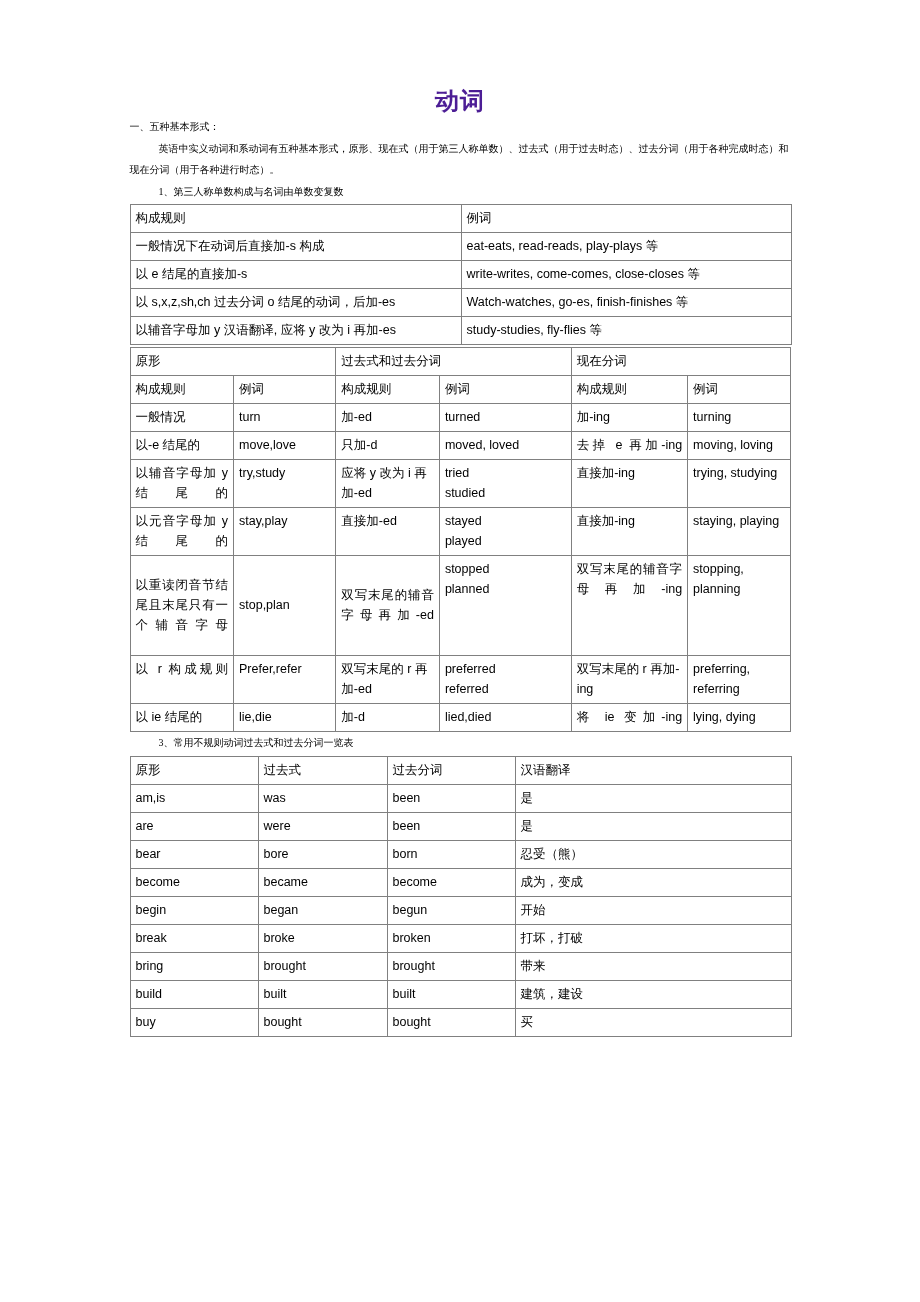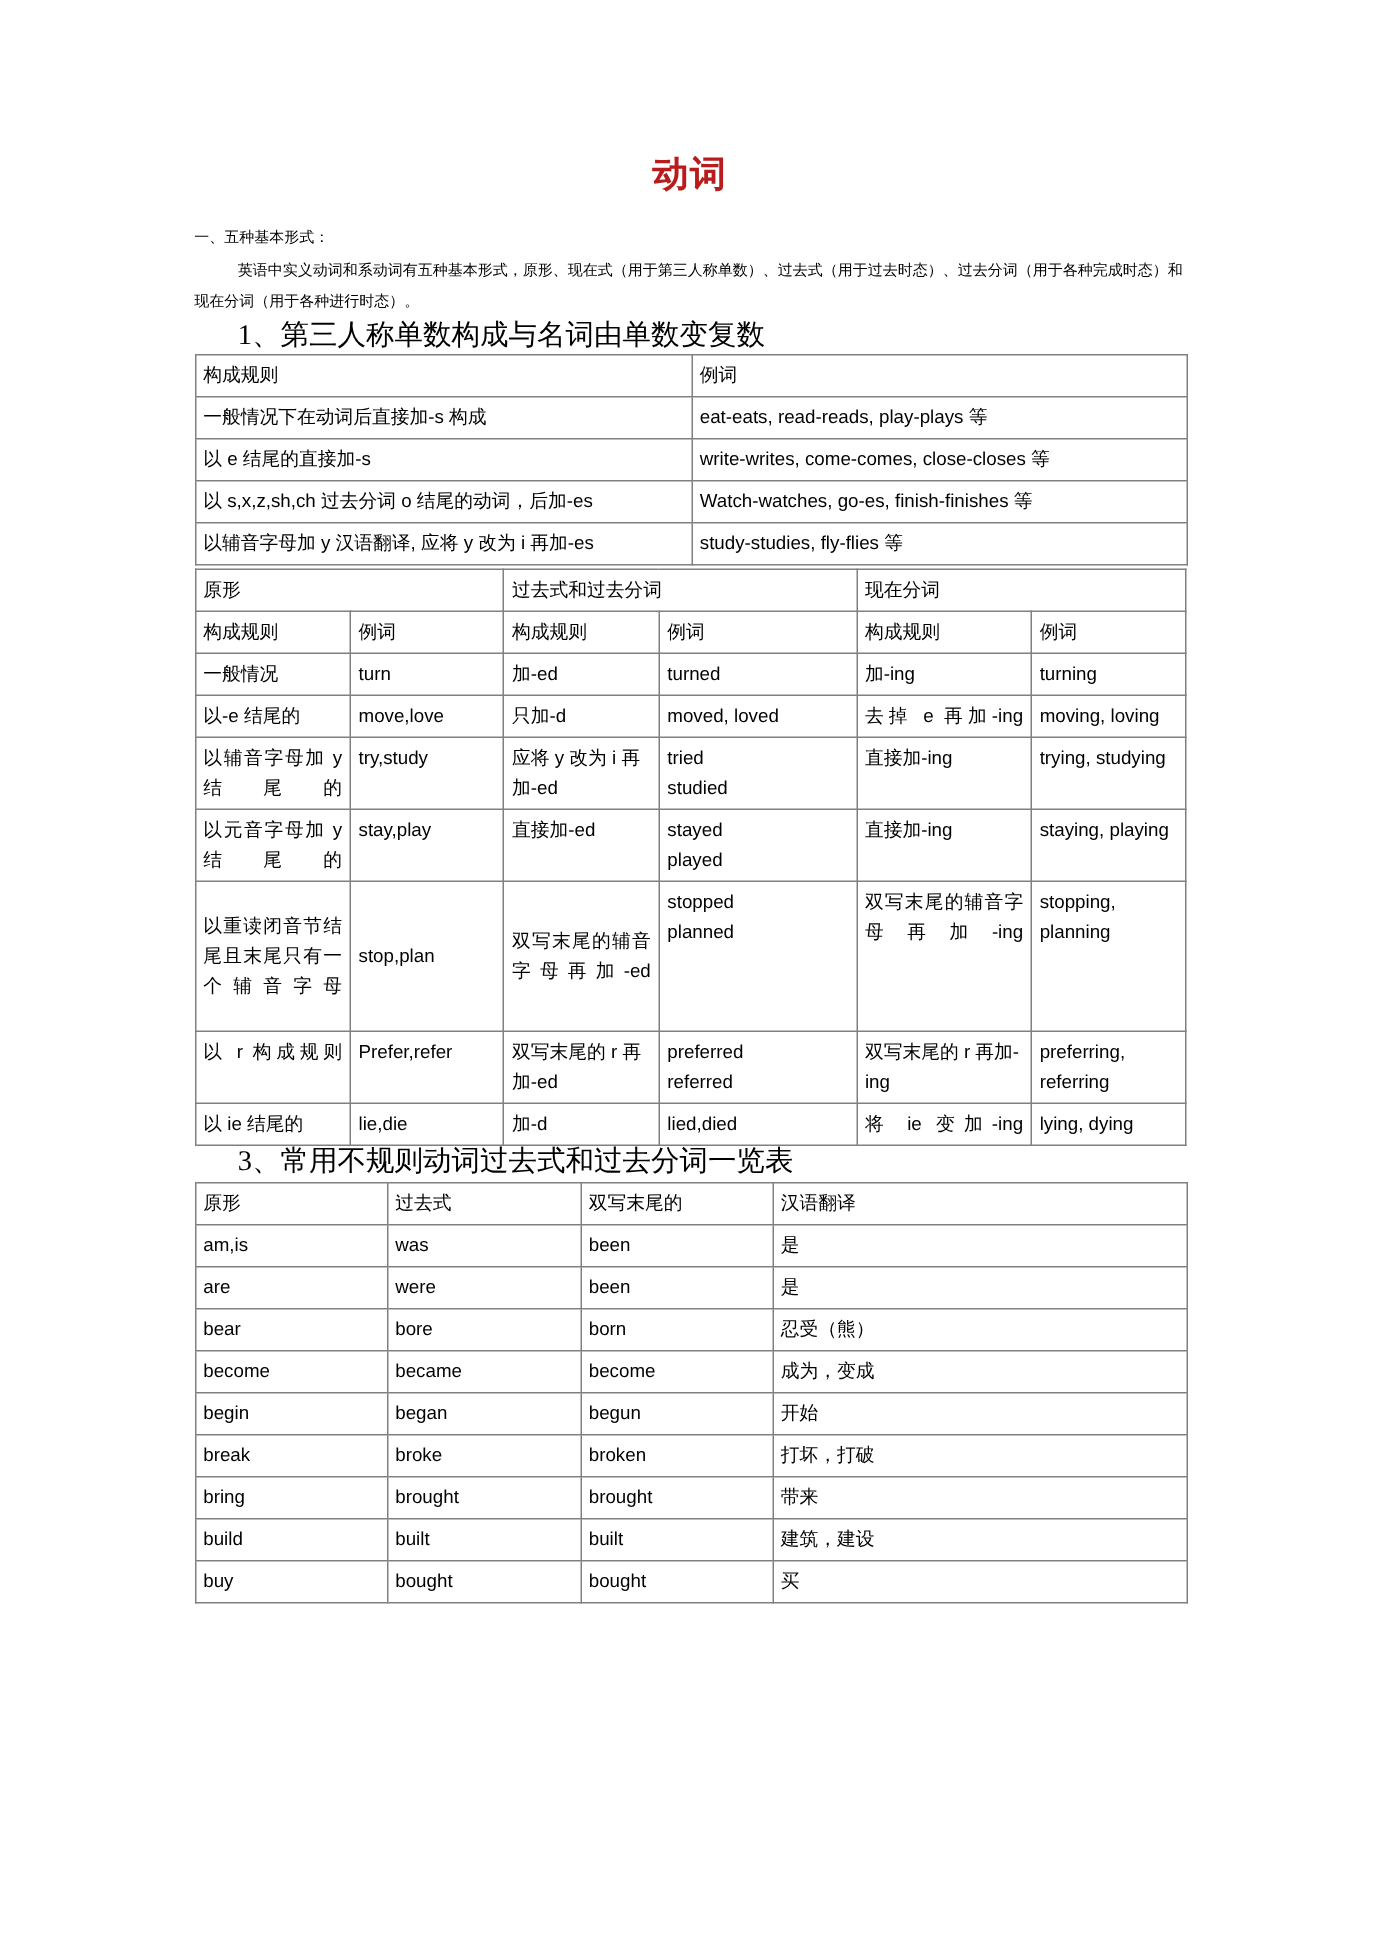--- a/index.html
+++ b/index.html
@@ -16,43 +16,43 @@
     overflow: hidden;
   }
   .page {
     position: absolute;
     left: 0; top: 0;
     width: 920px;
     height: 1302px;
   }
   .doc-title {
     text-align: center;
-    color: #b91c1c;
+    color: #4c1d95;
     font-size: 24px;
     font-weight: bold;
     font-family: "Liberation Sans", "DejaVu Sans", sans-serif;
-    margin: 16px;
+    margin: 0;
     padding-top: 86px;
     line-height: 30px;
     letter-spacing: 1px;
   }
   .body-wrap {
     margin: 0 auto;
     width: 661px;
     position: relative;
   }
   .para {
     font-size: 10px;
     line-height: 21.5px;
     margin: 0;
     font-family: "Liberation Serif", "DejaVu Serif", serif;
   }
   .indent-1 { text-indent: 29px; }
   .sec-label {
-    font-size: 19px;
+    font-size: 10px;
     line-height: 21.5px;
     padding-left: 29px;
     margin: 0;
   }
   table.doc-table {
     border-collapse: collapse;
     width: 661px;
     table-layout: fixed;
     margin: 2px 0 0 0;
     font-family: "Liberation Sans", "DejaVu Sans", sans-serif;
@@ -215,21 +215,21 @@
       <colgroup>
         <col style="width:128px">
           <col style="width:129px">
         <col style="width:128px">
           <col style="width:276px">
       </colgroup>
       <tbody>
         <tr>
           <td>原形</td>
           <td>过去式</td>
-          <td>双写末尾的</td>
+          <td>过去分词</td>
           <td>汉语翻译</td>
         </tr>
         <tr>
           <td>am,is</td>
           <td>was</td>
           <td>been</td>
           <td>是</td>
         </tr>
         <tr>
           <td>are</td>

